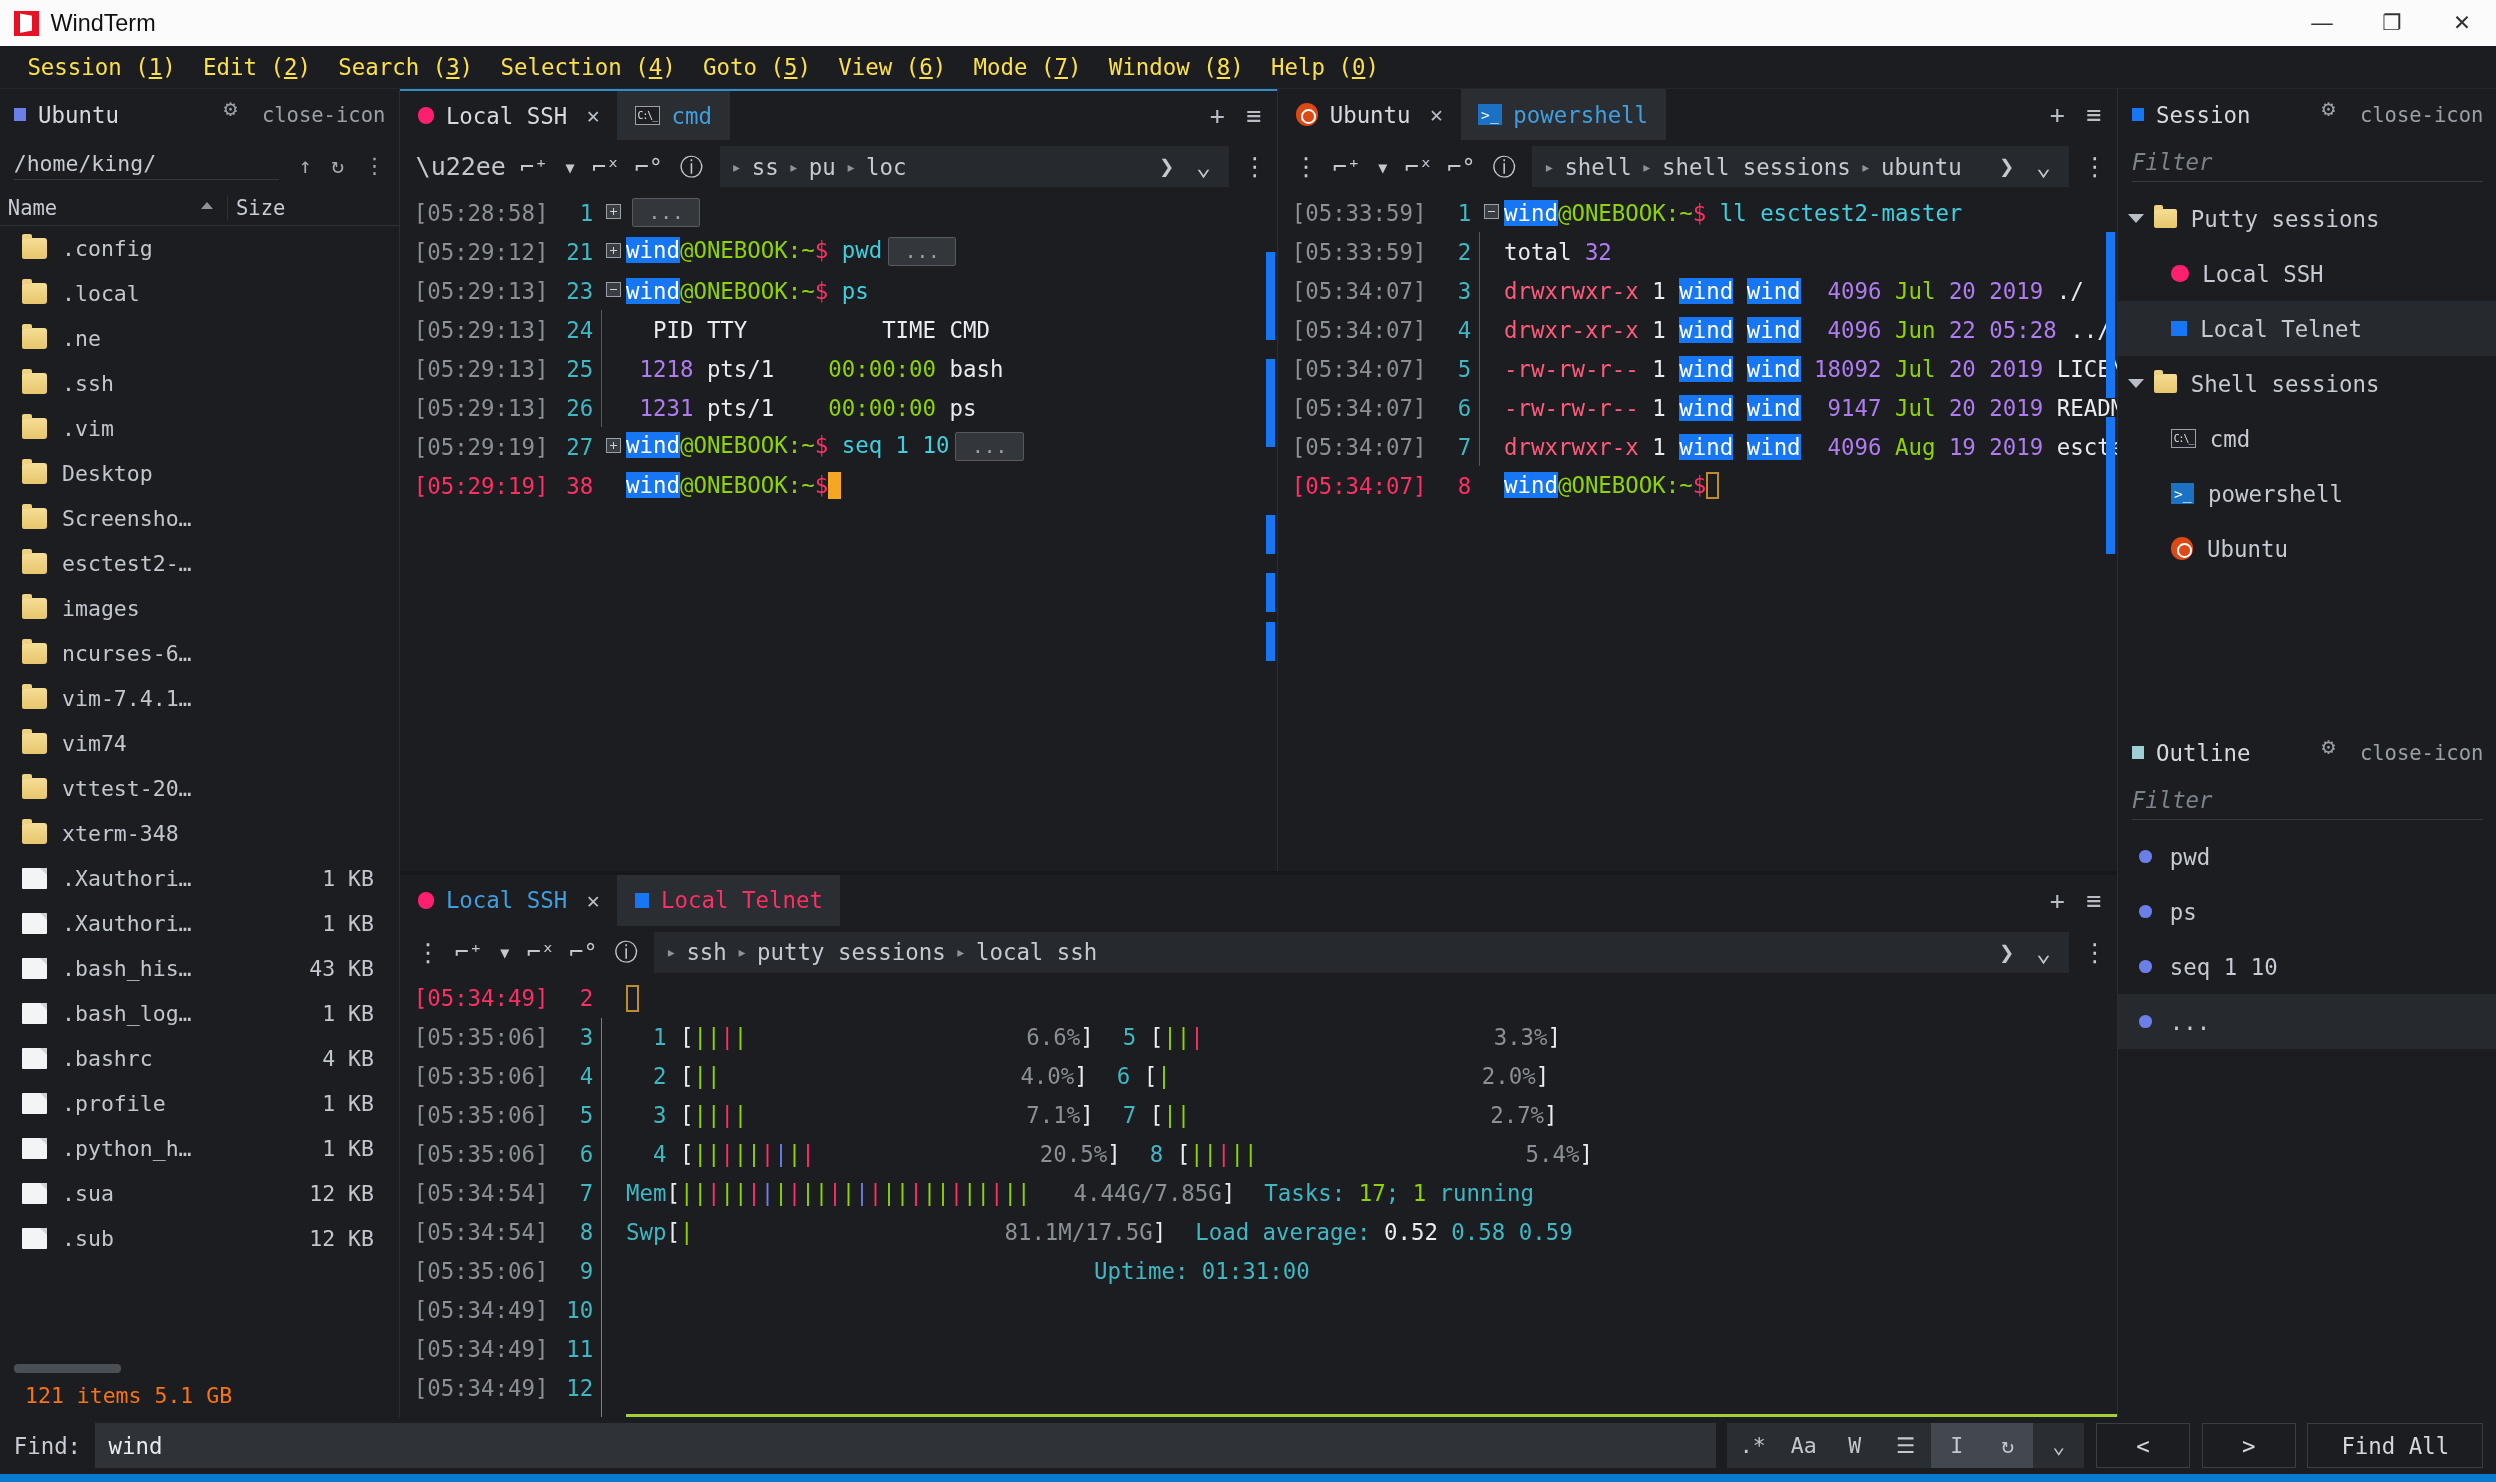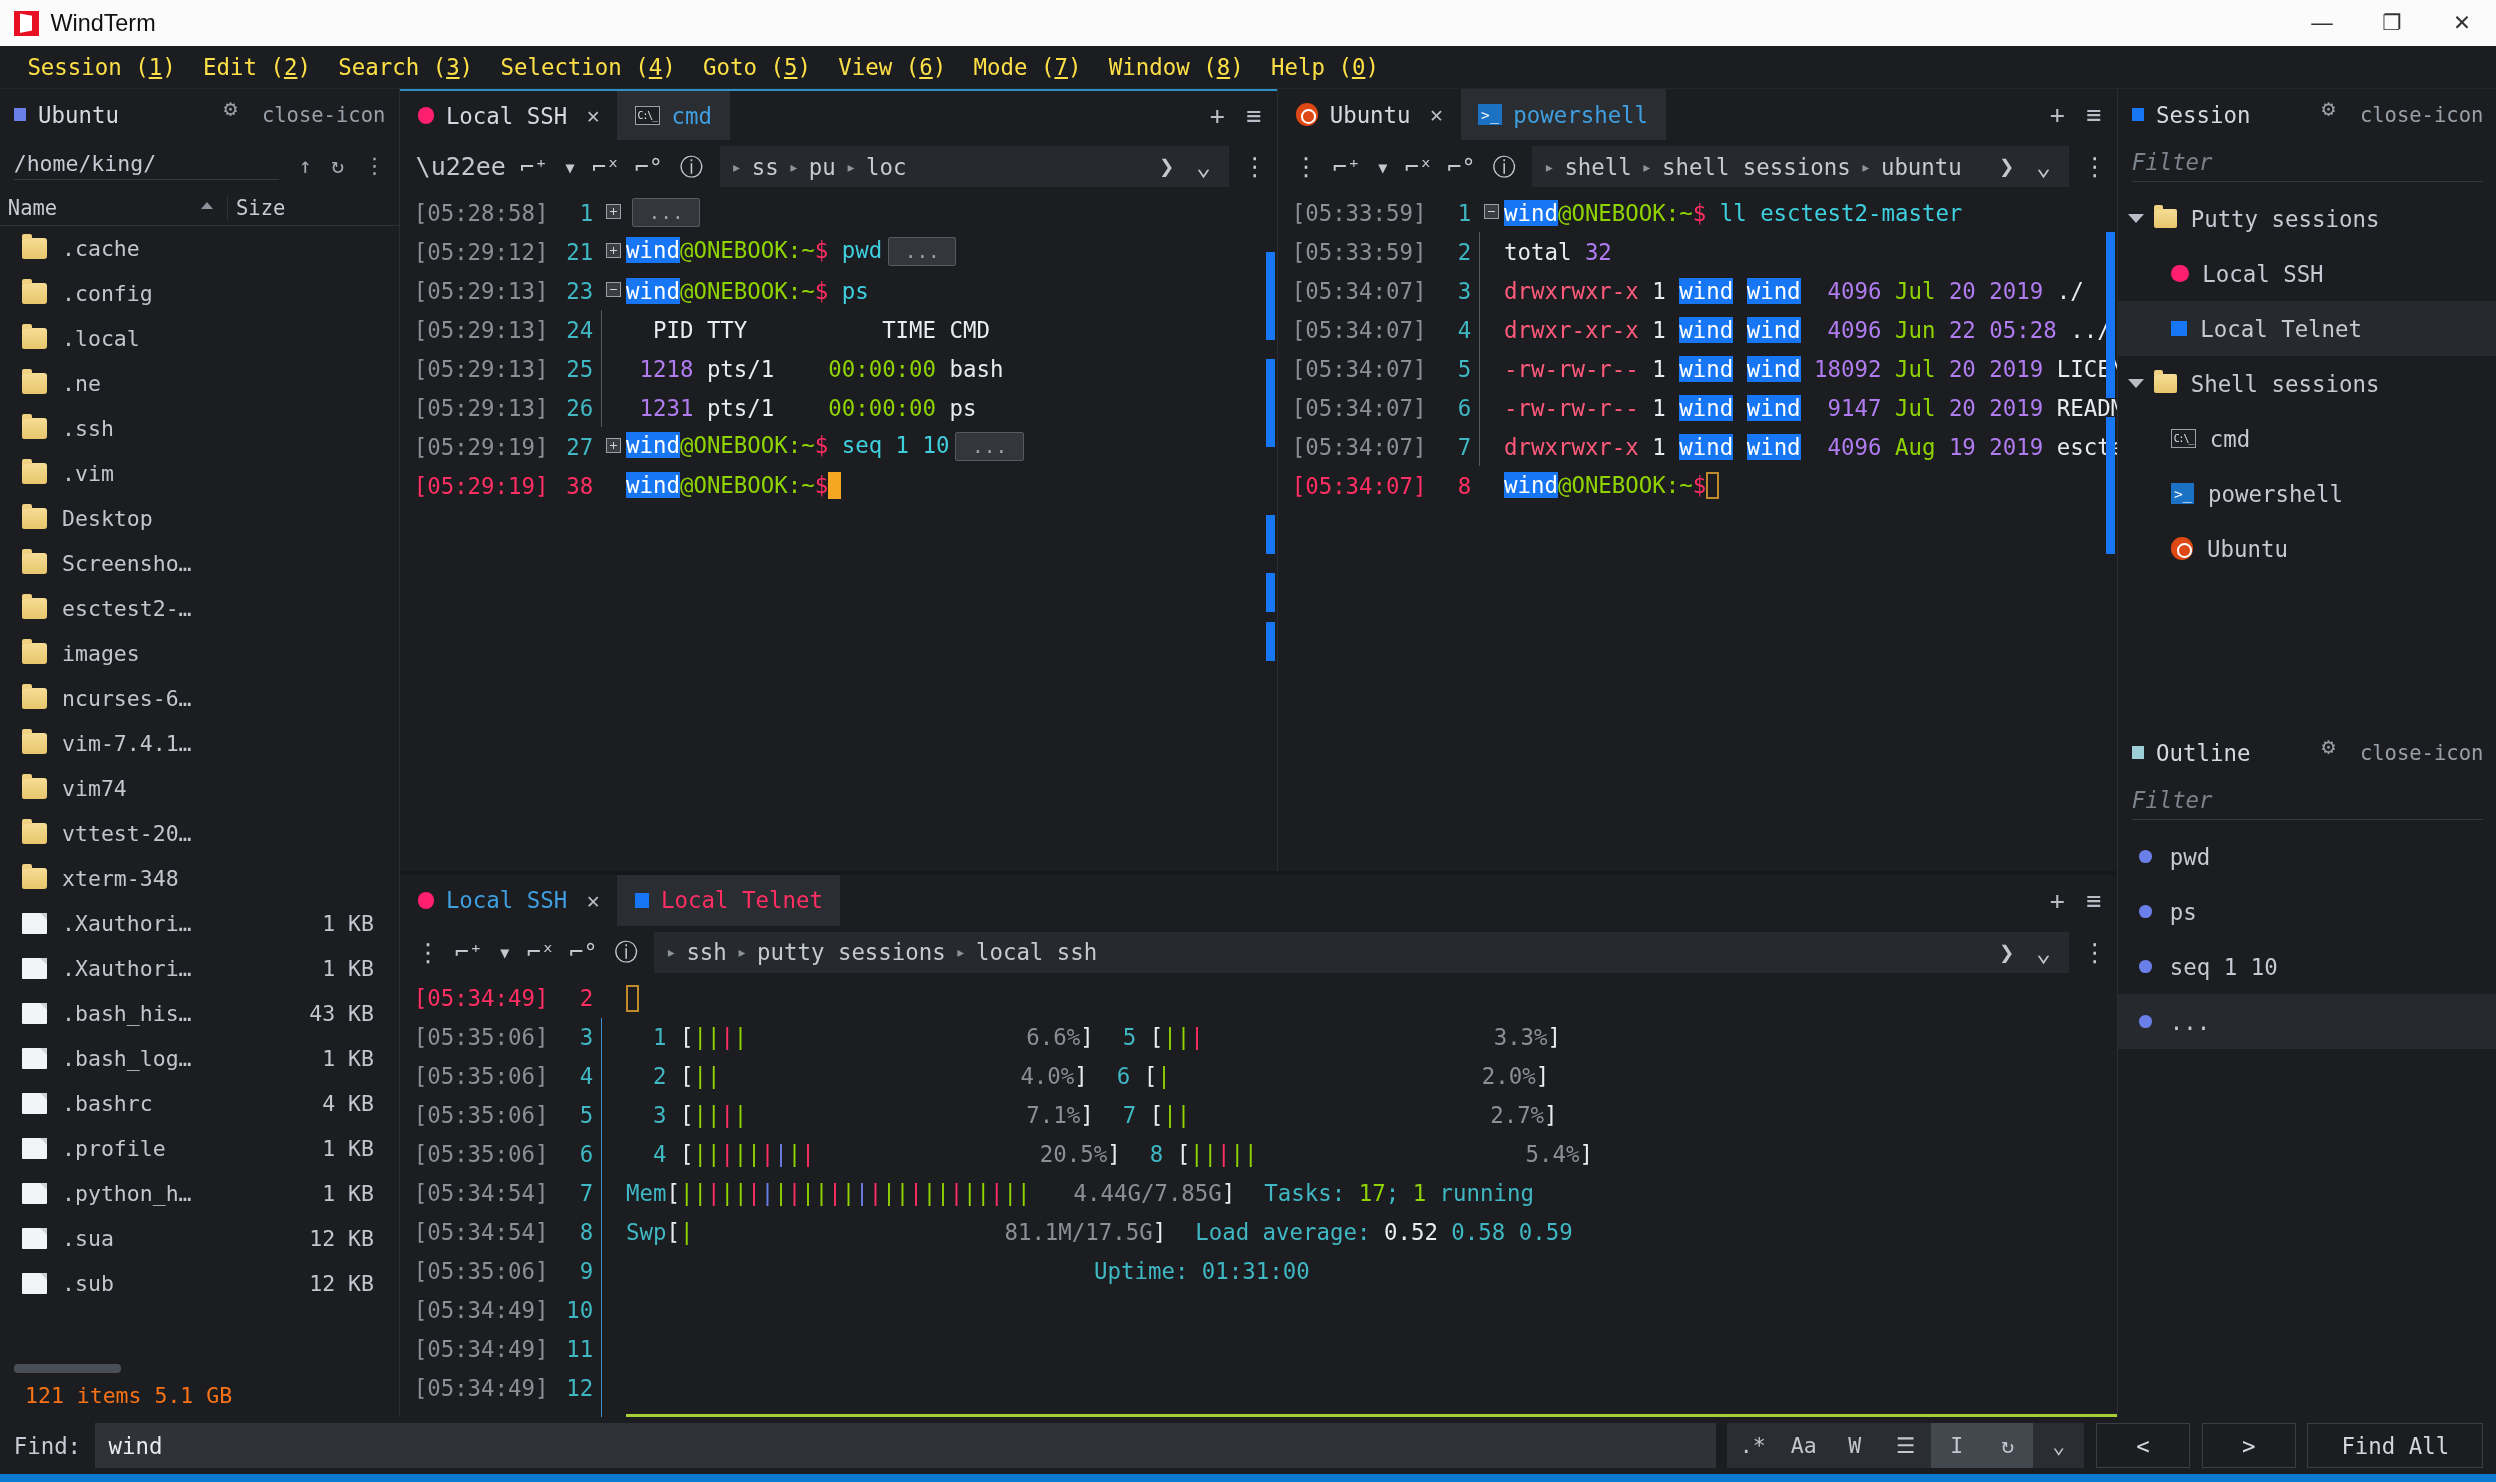--- a/index.html
+++ b/index.html
@@ -174,25 +174,20 @@
     <div class="col-head">
       <div class="col-name">
         <span>Name</span>
         <span class="sortarrow"></span>
       </div>
       <div class="col-size">Size</div>
     </div>
     <div class="filelist" id="filelist">
         <div class="frow">
      <span class="ic folder"></span>
-     <span class="nm">.cache</span>
-     <span class="sz"></span>
-   </div>
-        <div class="frow">
-     <span class="ic folder"></span>
      <span class="nm">.config</span>
      <span class="sz"></span>
    </div>
         <div class="frow">
      <span class="ic folder"></span>
      <span class="nm">.local</span>
      <span class="sz"></span>
    </div>
         <div class="frow">
      <span class="ic folder"></span>

